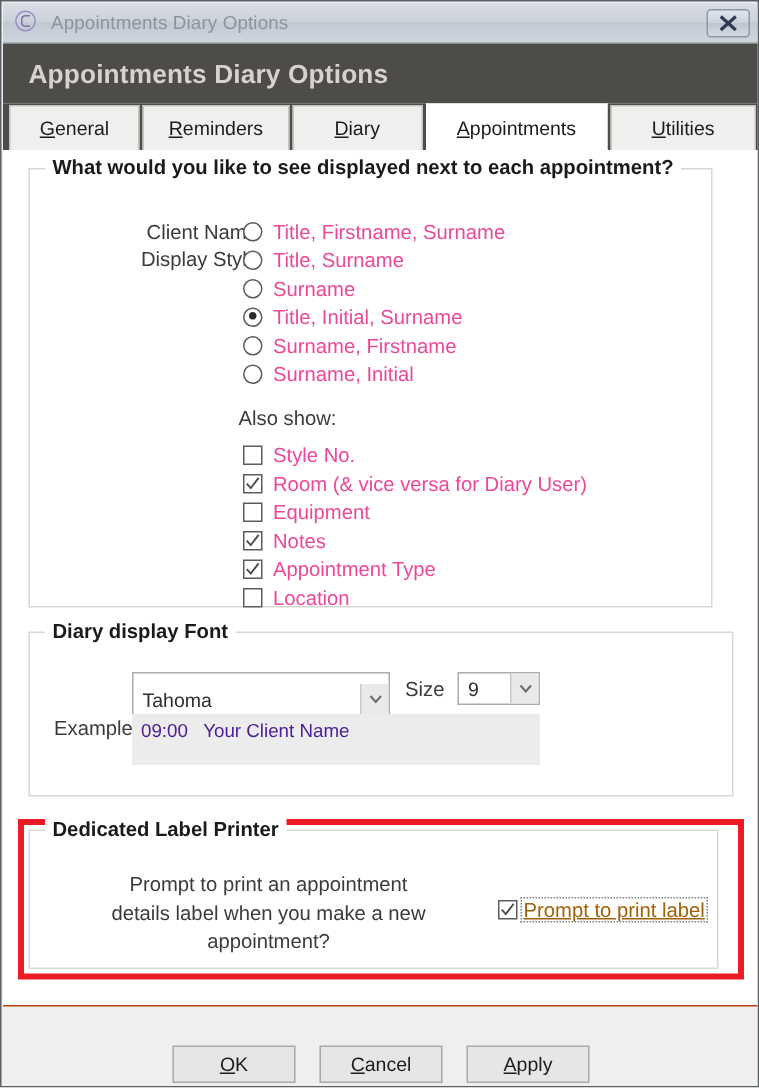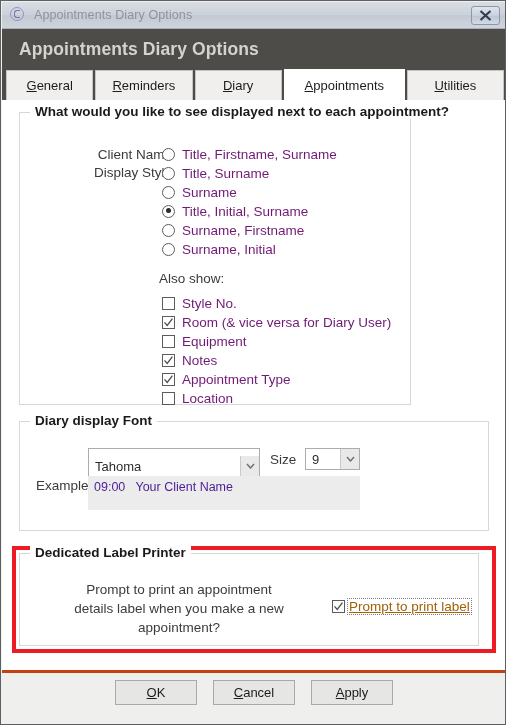--- a/index.html
+++ b/index.html
@@ -153,21 +153,21 @@
     left: 10px;
     background: #ffffff;
     padding: 0 5px;
     font-size: 13.5px;
     font-weight: bold;
     color: #1a1a1a;
     white-space: nowrap;
   }
 
   
-  #grp-display { left: 17px; top: 12px; width: 392px; height: 293px; }
+  #grp-display { left: 17px; top: 12px; width: 456px; height: 293px; }
 
   .cn-label {
     position: absolute;
     left: 20px; top: 33px;
     width: 132px;
     text-align: right;
     font-size: 13.5px;
     color: #3b3b3b;
     line-height: 18px;
   }
@@ -197,21 +197,21 @@
     content: "";
     position: absolute;
     left: 2.5px; top: 2.5px;
     width: 5.4px; height: 5.4px;
     border-radius: 50%;
     background: #2b2b2b;
   }
   .radio-row .lbl, .check-row .lbl {
     margin-left: 7px;
     font-size: 13.5px;
-    color: #701a75;
+    color: #ec4899;
     white-space: nowrap;
   }
 
   .alsoshow {
     position: absolute;
     left: 139px;
     top: 158px;
     font-size: 13.5px;
     color: #3b3b3b;
   }
@@ -340,25 +340,25 @@
   }
 
   
   .footer {
     position: absolute;
     left: 1px; top: 669px;
     width: 504px;
     height: 55px;
     box-sizing: border-box;
     background: #efefed;
-    border-top: 3px solid #c2410c;
+    border-top: 1px solid #c2410c;
     display: flex;
     justify-content: center;
     align-items: flex-start;
-    padding-top: 7px;
+    padding-top: 26px;
   }
   .btn {
     width: 82px;
     height: 25px;
     box-sizing: border-box;
     background: #e6e6e4;
     border: 1px solid #a9a9a7;
     font-size: 13px;
     color: #1c1c1c;
     display: flex;

